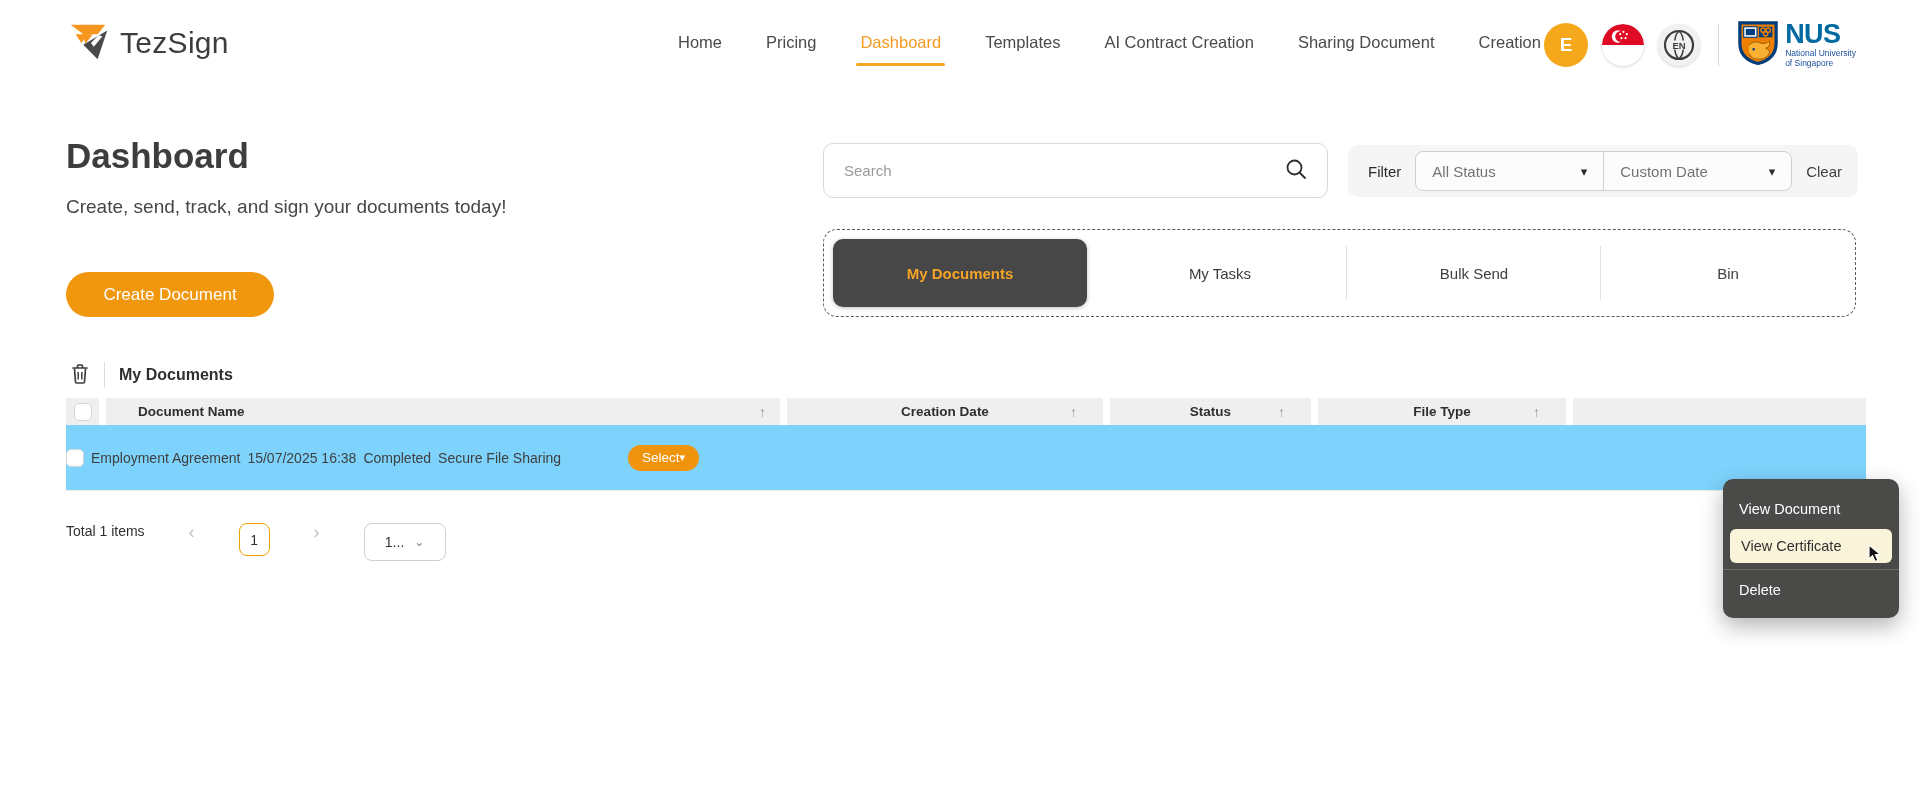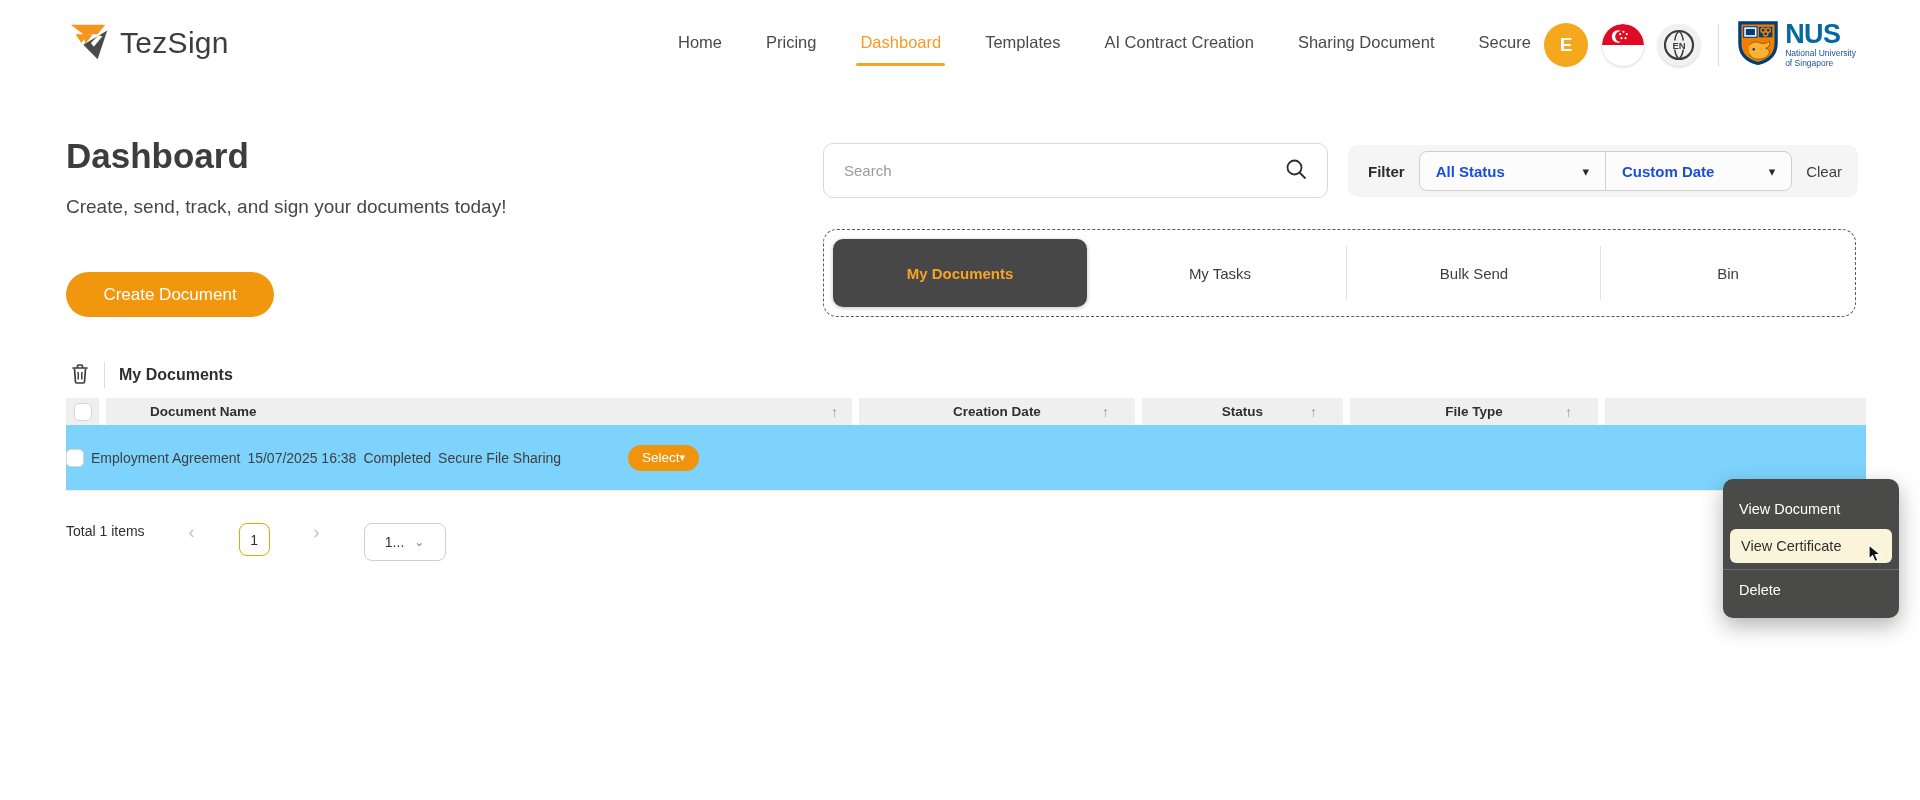--- a/index.html
+++ b/index.html
@@ -26,47 +26,47 @@
   
   .page-title { position:absolute; left:66px; top:136px; font-size:35px; font-weight:600; color:#3d3d3d; }
   .page-sub { position:absolute; left:66px; top:196px; font-size:19px; color:#474747; }
   .create-btn { position:absolute; left:66px; top:272px; width:208px; height:45px; background:#f0970d; border:none; border-radius:24px; color:#fff; font-size:17px; font-family:inherit; cursor:pointer; }
 
   
   .search-box { position:absolute; left:823px; top:143px; width:505px; height:55px; background:#fff; border:1px solid #d9d9d9; border-radius:10px; display:flex; align-items:center; padding:0 20px; }
   .search-box input { flex:1; border:none; outline:none; font-size:15px; color:#333; font-family:inherit; background:transparent; }
   .search-box input::placeholder { color:#9a9a9a; }
   .filter-pill { position:absolute; left:1348px; top:145px; width:510px; height:52px; background:#f5f5f5; border-radius:10px; display:flex; align-items:center; padding:0 16px 0 20px; gap:14px; }
-  .filter-label { font-size:15px; font-weight:700; color:#2b2b2b; }
+  .filter-label { font-size:15px; font-weight:400; color:#2b2b2b; }
   .filter-box { height:40px; flex:1; background:#fcfcfc; border:1px solid #cfcfcf; border-radius:8px; display:flex; align-items:stretch; overflow:hidden; }
   .filter-seg { flex:1; display:flex; align-items:center; justify-content:space-between; padding:0 16px; cursor:pointer; }
   .filter-seg + .filter-seg { border-left:1px solid #cfcfcf; }
-  .filter-seg .seg-label { font-size:15px; font-weight:700; color:#1d4ed8; white-space:nowrap; }
+  .filter-seg .seg-label { font-size:15px; font-weight:400; color:#737373; white-space:nowrap; }
   .caret { font-size:13px; color:#2b2b2b; line-height:1; }
   .clear-link { font-size:15px; color:#3f3f3f; cursor:pointer; white-space:nowrap; }
 
   
   .tabs { position:absolute; left:823px; top:229px; width:1033px; height:88px; border:1.6px dashed #5a5a5a; border-radius:14px; display:flex; align-items:stretch; background:#fff; }
   .tab { flex:1; display:flex; align-items:center; justify-content:center; font-size:15px; color:#3d3d3d; cursor:pointer; position:relative; }
   .tab .divider { position:absolute; right:0; top:16px; bottom:16px; width:1px; background:#e3e3e3; }
   .tab.active { margin:9px 6px 9px 9px; background:#474747; border-radius:10px; color:#f5a425; font-weight:600; box-shadow:0 1px 4px rgba(0,0,0,.25); }
 
   
   .section-head { position:absolute; left:70px; top:362px; display:flex; align-items:center; gap:14px; }
   .sec-sep { width:1px; height:26px; background:#dcdcdc; }
   .section-title { font-size:16px; font-weight:700; color:#2f2f2f; }
   .trash-btn { background:none; border:none; cursor:pointer; padding:0; display:flex; }
 
   
   .table { position:absolute; left:66px; top:398px; width:1800px; }
   .t-head { display:flex; gap:7px; height:27px; }
   .t-head .cell { background:#efefef; display:flex; align-items:center; font-size:13.5px; font-weight:700; color:#2f2f2f; }
   .cell.c-check { width:33px; justify-content:center; }
-  .cell.c-name  { width:746px; padding:0 14px 0 44px; }
-  .cell.c-date  { width:276px; justify-content:center; position:relative; }
+  .cell.c-name  { width:674px; padding:0 14px 0 32px; }
+  .cell.c-date  { width:316px; justify-content:center; position:relative; }
   .cell.c-status{ width:201px; justify-content:center; position:relative; }
   .cell.c-type  { width:248px; justify-content:center; position:relative; }
   .cell.c-act   { flex:1; }
   .sort-arrow { color:#9a9a9a; font-weight:400; font-size:14px; }
   .c-name .sort-arrow { margin-left:auto; }
   .abs-arrow { position:absolute; right:26px; }
   .t-row { display:flex; gap:7px; height:66px; align-items:center; border-bottom:1px solid #ececec; background:#7dd3fc; }
   .t-row .rcell { font-size:14px; color:#3f3f3f; display:flex; align-items:center; }
   .checkbox { width:18px; height:18px; border:1.5px solid #d6d6d6; border-radius:5px; background:#fff; cursor:pointer; }
   .select-btn { margin-left:60px; background:#ef940c; color:#fff; border:none; border-radius:14px; height:26px; padding:0 14px; font-size:13.5px; font-family:inherit; cursor:pointer; display:flex; align-items:center; gap:0; }
@@ -105,21 +105,21 @@
       <span class="logo-text">TezSign</span>
     </div>
 
     <nav class="nav">
       <span class="nav-item">Home</span>
       <span class="nav-item">Pricing</span>
       <span class="nav-item active">Dashboard</span>
       <span class="nav-item">Templates</span>
       <span class="nav-item">AI Contract Creation</span>
       <span class="nav-item">Sharing Document</span>
-      <span class="nav-item">Secure</span>
+      <span class="nav-item">Creation</span>
     </nav>
 
     <div class="hdr-right">
       <div class="avatar">E</div>
 
       <div class="flag">
         <svg width="42" height="42" viewBox="0 0 42 42">
           <circle cx="21" cy="21" r="21" fill="#fff"></circle>
           <path d="M0 21 A21 21 0 0 1 42 21 Z" fill="#df0a23"></path>
           <circle cx="16" cy="12.5" r="6.2" fill="#fff"></circle>

